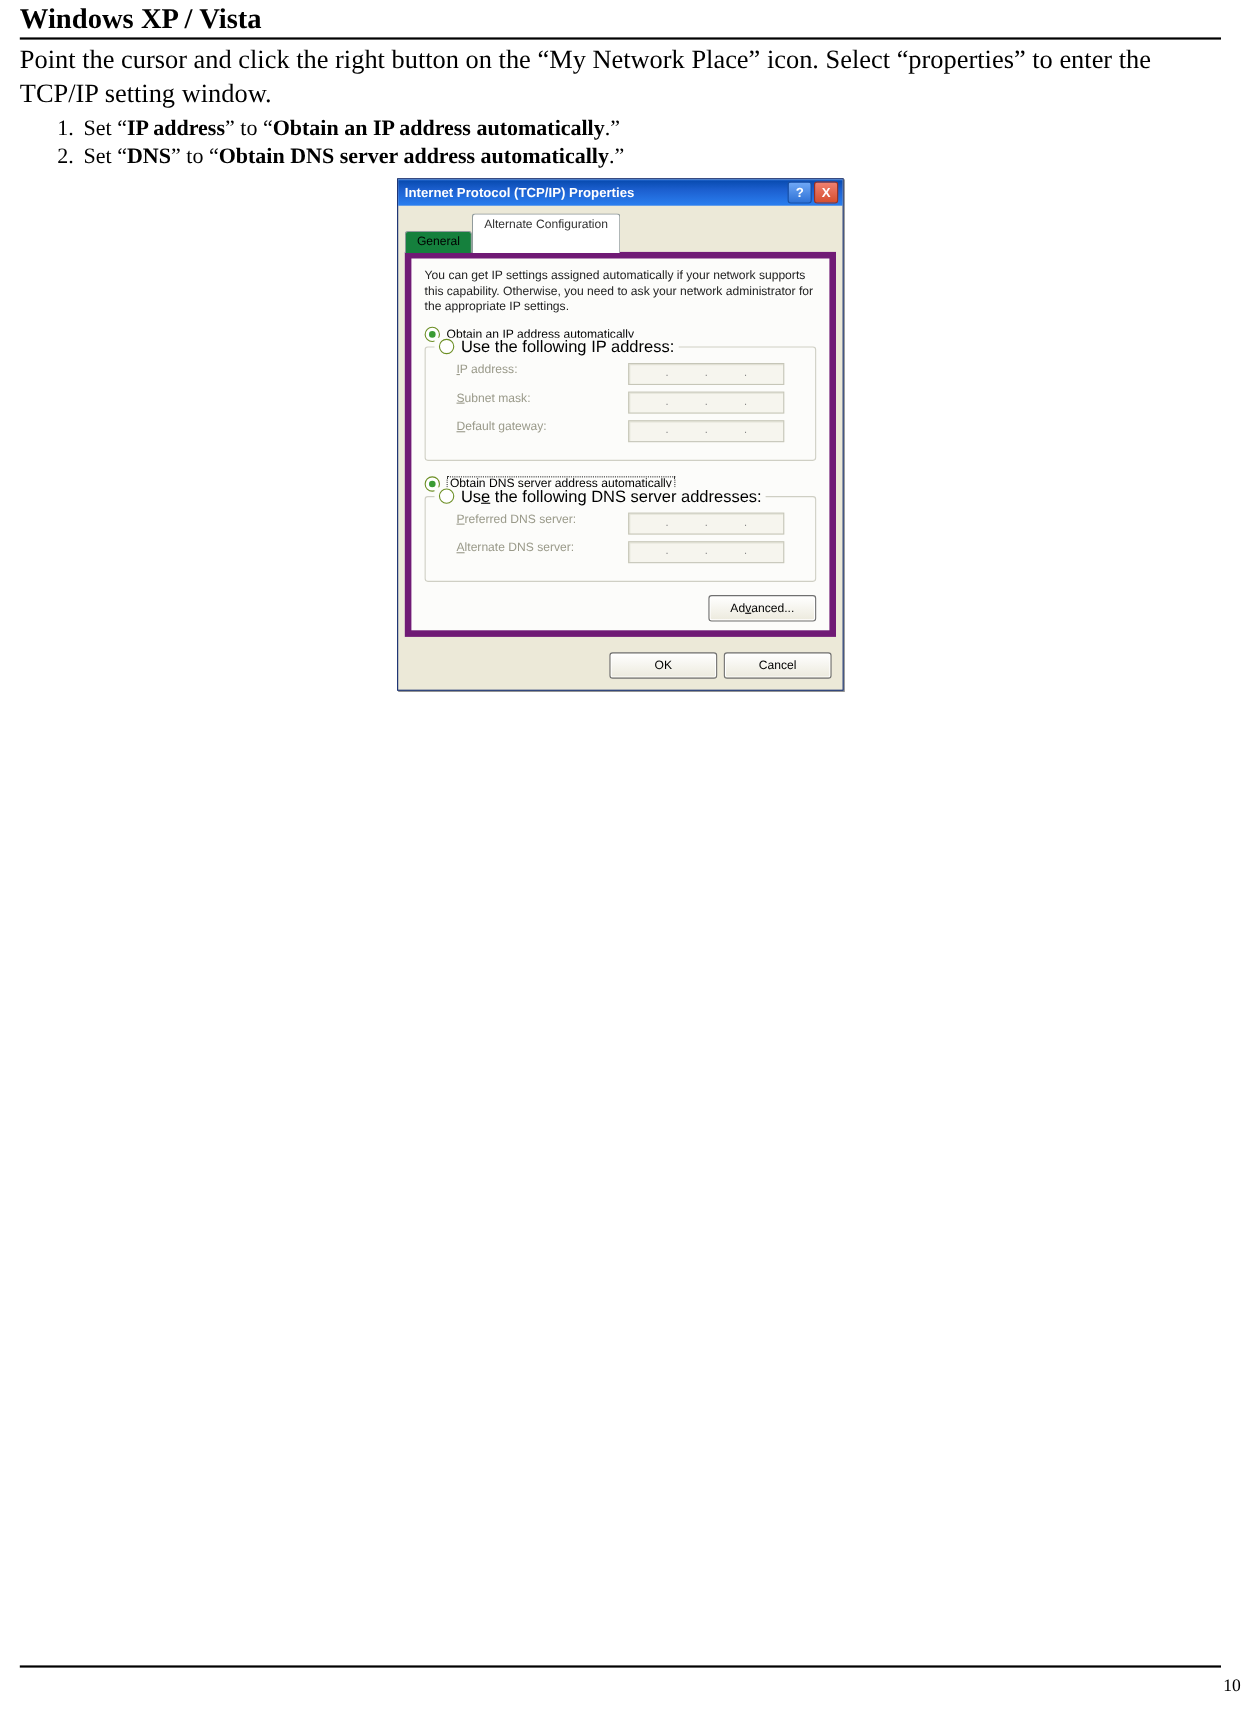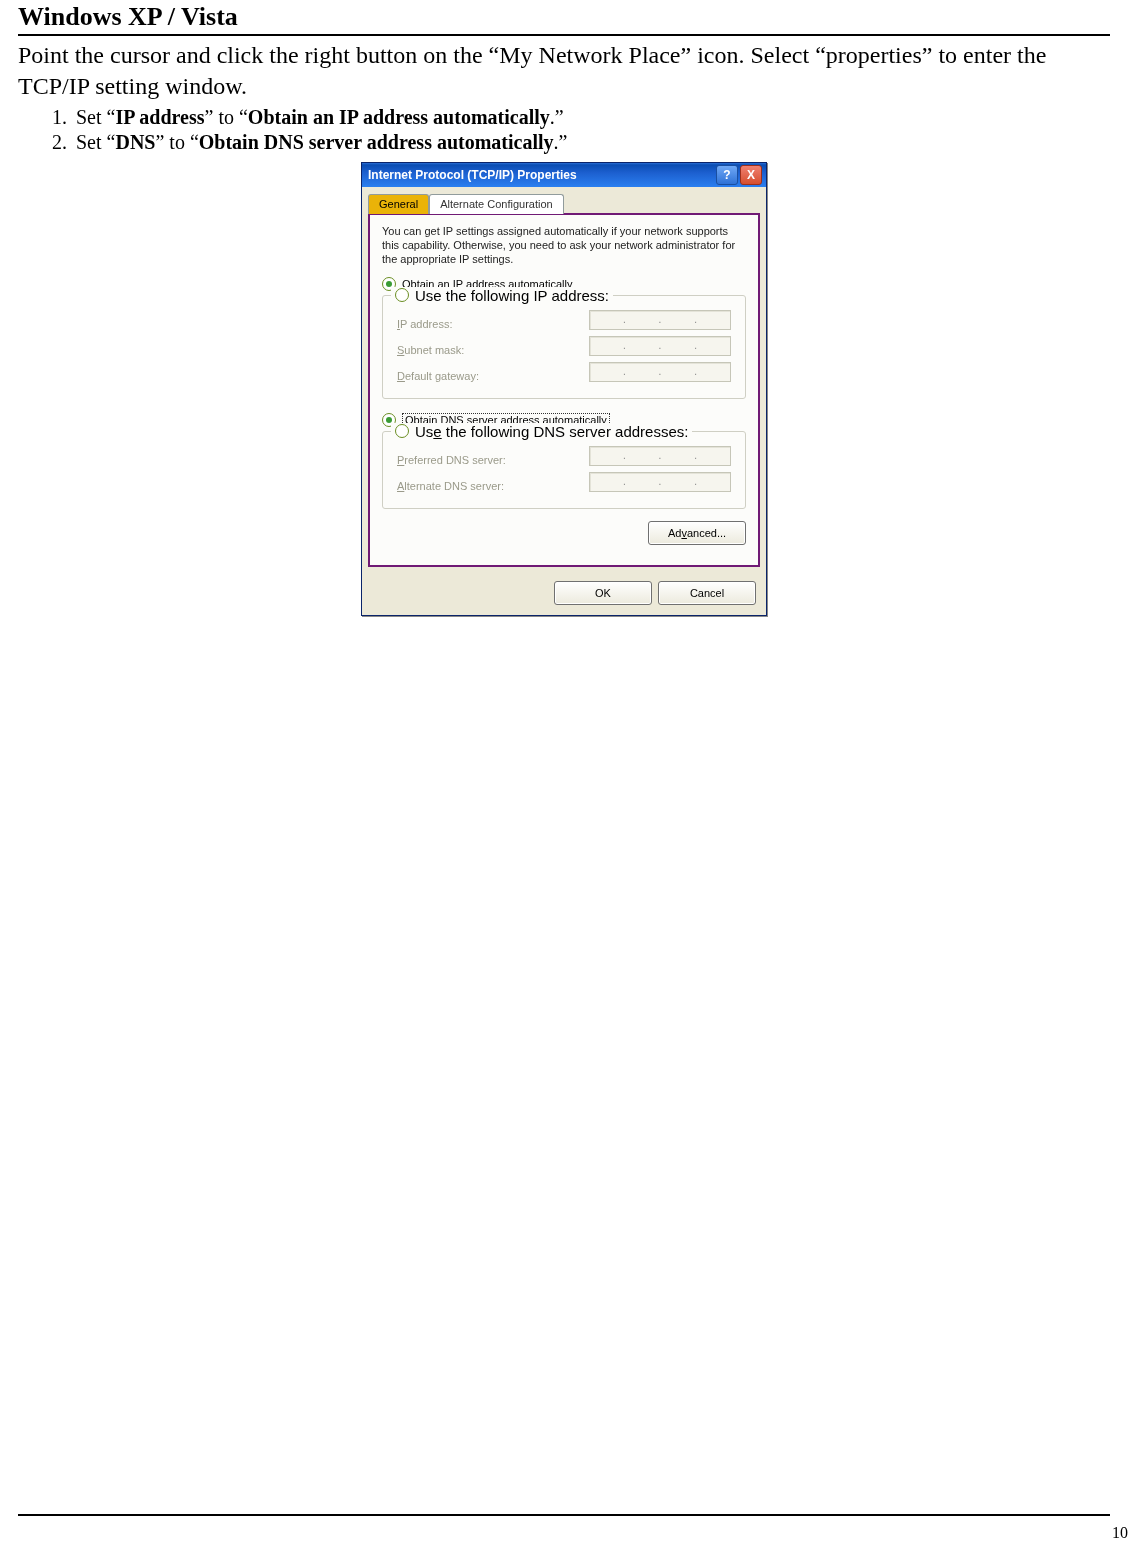--- a/index.html
+++ b/index.html
@@ -88,29 +88,30 @@
     background: #ffffff;
     padding: 3px 10px 4px 10px;
     font-size: 11px;
     border-top-left-radius: 3px;
     border-top-right-radius: 3px;
     position: relative;
     top: 1px;
     color: #333;
   }
   .tab.active {
-    background: #eab308;
+    background: #15803d;
     color: #000;
     z-index: 2;
+    margin-top: 16px;
   }
   .tabpanel {
     margin: 0 6px 6px 6px;
-    border: 2px solid #701a75;
+    border: 6px solid #701a75;
     background: #fcfcfa;
-    padding: 10px 12px 20px 12px;
+    padding: 10px 12px 8px 12px;
   }
   .desc {
     font-size: 11px;
     color: #222;
     line-height: 1.25;
     margin-bottom: 10px;
   }
   .radio-row {
     display: flex; align-items: center;
     margin: 4px 0;
@@ -141,22 +142,22 @@
     position: absolute;
     top: -9px;
     left: 8px;
     background: #fcfcfa;
     padding: 0 4px;
     display: flex; align-items:center;
     font-size: 15px;
     white-space: nowrap;
   }
   .field-row {
-    display: flex; align-items: flex-end;
-    margin: 6px 4px;
+    display: flex; align-items: flex-start;
+    margin: 6px 18px;
     font-size: 11px;
   }
   .field-label {
     flex: 1;
     color: #9a9a8a;
   }
   .ip-box {
     width: 140px; height: 18px;
     border: 1px solid #c6c6b8;
     background: #f6f5ee;

